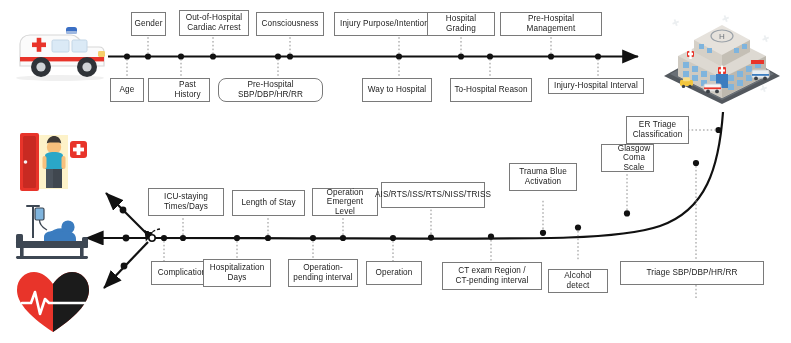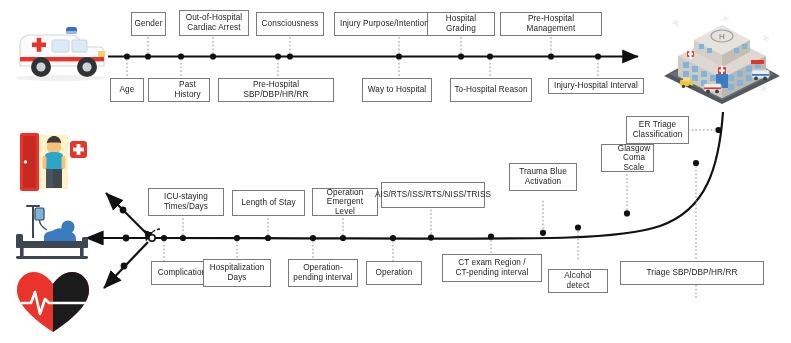--- a/index.html
+++ b/index.html
@@ -308,21 +308,21 @@
   <div class="node-box" style="left:131px;top:12px;width:35px;height:24px;">Gender</div>
   <div class="node-box" style="left:179px;top:10px;width:70px;height:26px;">Out-of-Hospital
 Cardiac Arrest</div>
   <div class="node-box" style="left:256px;top:12px;width:68px;height:24px;">Consciousness</div>
   <div class="node-box" style="left:334px;top:12px;width:101px;height:24px;">Injury Purpose/Intention</div>
   <div class="node-box" style="left:427px;top:12px;width:68px;height:24px;">Hospital Grading</div>
   <div class="node-box" style="left:500px;top:12px;width:102px;height:24px;">Pre-Hospital Management</div>
 
   <div class="node-box" style="left:110px;top:78px;width:34px;height:24px;">Age</div>
   <div class="node-box" style="left:148px;top:78px;width:62px;height:24px;padding-left:20px;">Past History</div>
-  <div class="node-box" style="left:218px;top:78px;width:116px;height:24px;">Pre-Hospital SBP/DBP/HR/RR</div>
+  <div class="node-box" style="left:218px;top:78px;width:105px;height:24px;border-radius:8px;">Pre-Hospital SBP/DBP/HR/RR</div>
   <div class="node-box" style="left:362px;top:78px;width:70px;height:24px;">Way to Hospital</div>
   <div class="node-box" style="left:450px;top:78px;width:82px;height:24px;">To-Hospital Reason</div>
   <div class="node-box" style="left:548px;top:78px;width:96px;height:16px;">Injury-Hospital Interval</div>
 
   <div class="node-box" style="left:148px;top:188px;width:76px;height:28px;">ICU-staying
 Times/Days</div>
   <div class="node-box" style="left:232px;top:190px;width:73px;height:26px;">Length of Stay</div>
   <div class="node-box" style="left:312px;top:188px;width:66px;height:28px;">Operation
 Emergent Level</div>
   <div class="node-box" style="left:381px;top:182px;width:104px;height:26px;">AIS/RTS/ISS/RTS/NISS/TRISS</div>
@@ -332,18 +332,18 @@
 Coma Scale</div>
   <div class="node-box" style="left:626px;top:116px;width:63px;height:28px;">ER Triage
 Classification</div>
 
   <div class="node-box" style="left:151px;top:261px;width:62px;height:24px;">Complication</div>
   <div class="node-box" style="left:203px;top:259px;width:68px;height:28px;">Hospitalization
 Days</div>
   <div class="node-box" style="left:280px;top:259px;width:70px;height:28px;margin-left:8px;">Operation-
 pending interval</div>
   <div class="node-box" style="left:366px;top:261px;width:56px;height:24px;">Operation</div>
-  <div class="node-box" style="left:442px;top:254px;width:100px;height:28px;">CT exam Region /
+  <div class="node-box" style="left:442px;top:262px;width:100px;height:28px;">CT exam Region /
 CT-pending interval</div>
   <div class="node-box" style="left:548px;top:269px;width:60px;height:24px;">Alcohol detect</div>
   <div class="node-box" style="left:620px;top:261px;width:144px;height:24px;">Triage SBP/DBP/HR/RR</div>
 
 </div>
 
 </body></html>

